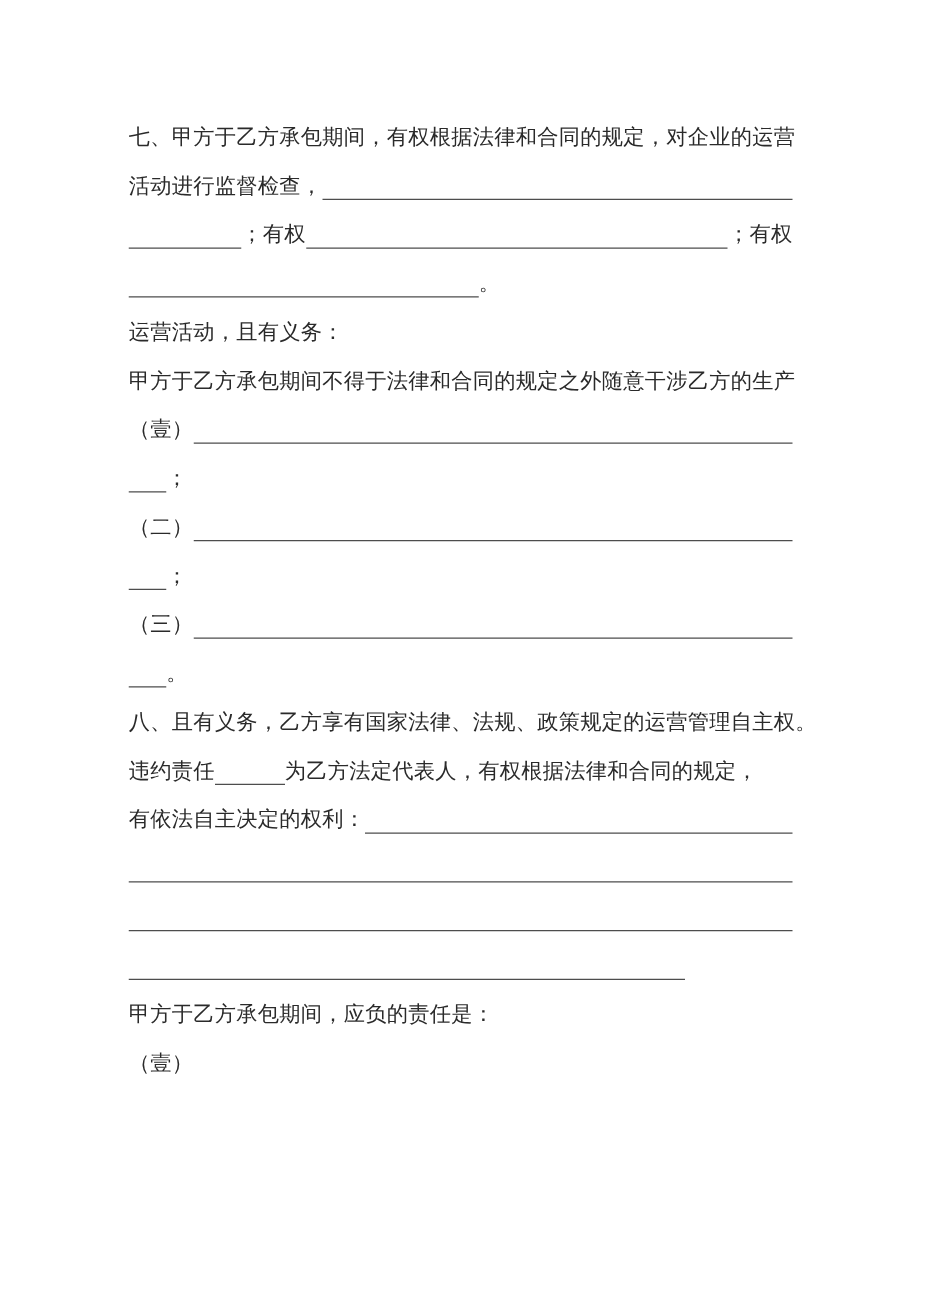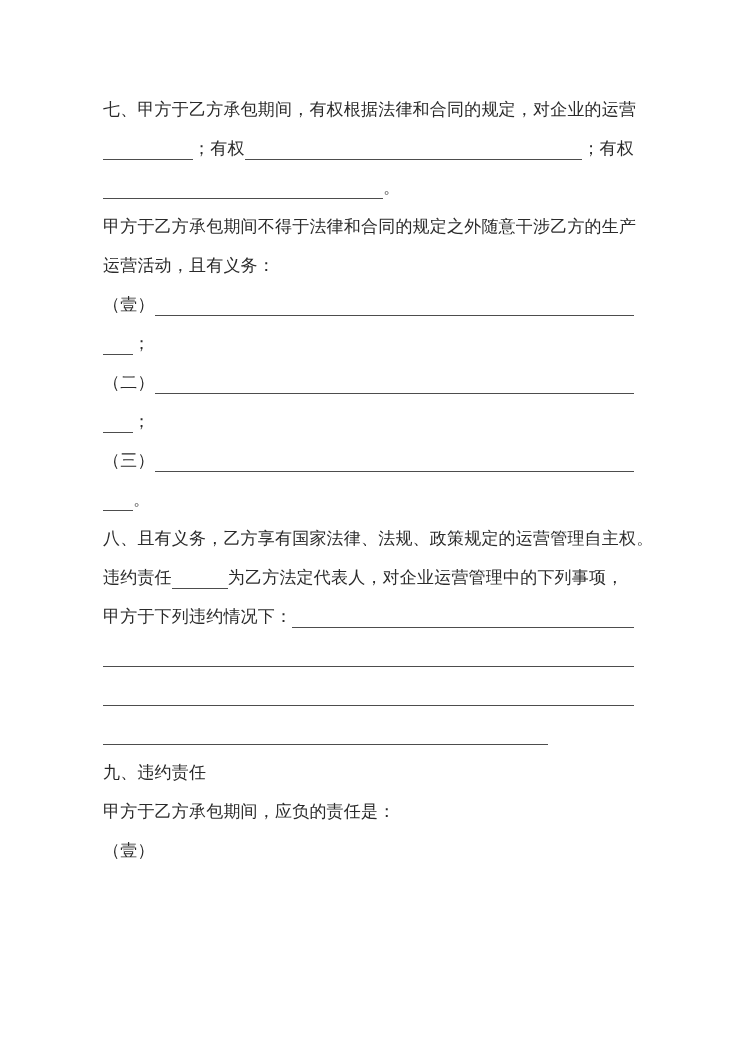--- a/index.html
+++ b/index.html
@@ -50,34 +50,38 @@
 </style>
 </head>
 <body>
 
 <div class="page">
   <div class="content" id="doc-lines">
       <div class="line just">
         <span class="txt">七、甲方于乙方承包期间，有权根据法律和合同的规定，对企业的运营</span>
       </div>
       <div class="line">
+        <span class="txt">活动进行监督检查，</span>
+        <span class="blank fill"></span>
+      </div>
+      <div class="line">
         <span class="blank" style="width: 90px;"></span>
         <span class="txt">；有权</span>
         <span class="blank fill"></span>
         <span class="txt">；有权</span>
       </div>
       <div class="line">
         <span class="blank" style="width: 280px;"></span>
         <span class="txt">。</span>
       </div>
+      <div class="line">
+        <span class="txt">运营活动，且有义务：</span>
+      </div>
       <div class="line just">
         <span class="txt">甲方于乙方承包期间不得于法律和合同的规定之外随意干涉乙方的生产</span>
-      </div>
-      <div class="line">
-        <span class="txt">运营活动，且有义务：</span>
       </div>
       <div class="line">
         <span class="txt">（壹）</span>
         <span class="blank fill"></span>
       </div>
       <div class="line">
         <span class="blank" style="width: 30px;"></span>
         <span class="txt">；</span>
       </div>
       <div class="line">
@@ -95,37 +99,34 @@
       <div class="line">
         <span class="blank" style="width: 30px;"></span>
         <span class="txt">。</span>
       </div>
       <div class="line just">
         <span class="txt">八、且有义务，乙方享有国家法律、法规、政策规定的运营管理自主权。</span>
       </div>
       <div class="line">
         <span class="txt">违约责任</span>
         <span class="blank" style="width: 56px;"></span>
-        <span class="txt">为乙方法定代表人，对企业运营管理中的下列事项，</span>
+        <span class="txt">为乙方法定代表人，有权根据法律和合同的规定，</span>
       </div>
       <div class="line">
-        <span class="txt">甲方于下列违约情况下：</span>
+        <span class="txt">有依法自主决定的权利：</span>
         <span class="blank fill"></span>
       </div>
       <div class="line">
         <span class="blank fill"></span>
       </div>
       <div class="line">
         <span class="blank fill"></span>
       </div>
       <div class="line">
         <span class="blank" style="width: 445px;"></span>
-      </div>
-      <div class="line">
-        <span class="txt">九、违约责任</span>
       </div>
       <div class="line">
         <span class="txt">甲方于乙方承包期间，应负的责任是：</span>
       </div>
       <div class="line">
         <span class="txt">（壹）</span>
         <span class="blank fill"></span>
       </div>
       <div class="line">
         <span class="blank" style="width: 48px;"></span>

